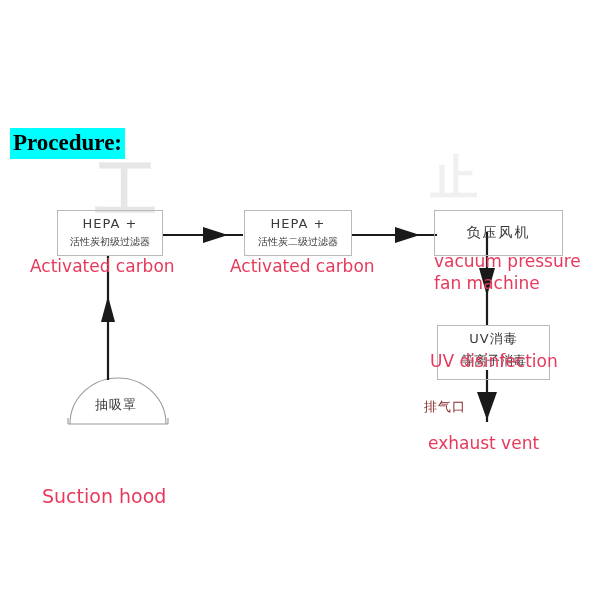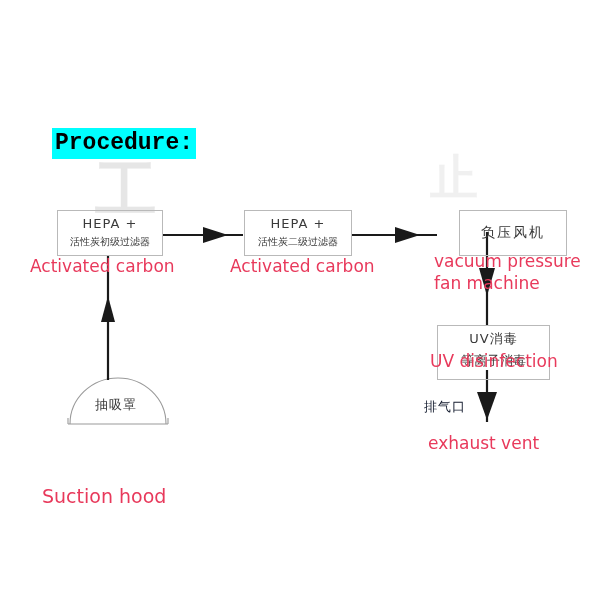--- a/index.html
+++ b/index.html
@@ -45,29 +45,28 @@
     font-weight: 700;
     white-space: nowrap;
     user-select: none;
   }
 
   
   .title {
     position: absolute;
     left: 10px;
     top: 128px;
-    font-family: Liberation Mono, monospace;
+    font-family: Liberation Serif, serif;
     font-weight: 700;
     font-size: 23px;
     line-height: 28px;
     color: #000000;
     background: #00ffff;
     padding: 1px 3px 2px 3px;
     white-space: nowrap;
-    margin-left: 42px;
   }
 
   
   #canvas {
     position: absolute;
     left: 0;
     top: 0;
     width: 600px;
     height: 600px;
   }
@@ -121,21 +120,21 @@
   .hood-cn {
     position: absolute;
     color: #3a3a3a;
     font-family: "DejaVu Sans", sans-serif;
     font-size: 13px;
     letter-spacing: 1px;
     white-space: nowrap;
   }
   .vent-cn {
     position: absolute;
-    color: #0f172a;
+    color: #7f1d1d;
     font-family: Liberation Mono, monospace;
     font-size: 13px;
     letter-spacing: 1px;
     white-space: nowrap;
   }
 </style>
 </head>
 <body>
 
 <div id="page">
@@ -185,21 +184,21 @@
     <div class="box-cn cn-line2">活性炭初级过滤器</div>
   </div>
   <div class="red-label" style="left:30px; top:255px;">Activated carbon</div>
 
   <div class="box" style="left:244px; top:210px; width:108px; height:46px;">
     <div class="box-cn cn-line1">HEPA +</div>
     <div class="box-cn cn-line2">活性炭二级过滤器</div>
   </div>
   <div class="red-label" style="left:230px; top:255px;">Activated carbon</div>
 
-  <div class="box" style="left:459px; top:210px; width:108px; height:46px;">
+  <div class="box" style="left:434px; top:210px; width:129px; height:46px;">
     <div class="box-cn cn-single">负压风机</div>
   </div>
   <div class="red-label" style="left:434px; top:272px;">fan machine</div>
   <div class="red-label" style="left:434px; top:250px;">vacuum pressure</div>
 
   <div class="box" style="left:437px; top:325px; width:113px; height:55px;">
     <div class="box-cn cn-line1" style="top:4px;">UV消毒</div>
     <div class="box-cn cn-line2 cn-small" style="top:26px;">等离子消毒</div>
   </div>
   <div class="red-label" style="left:430px; top:350px;">UV disinfection</div>

